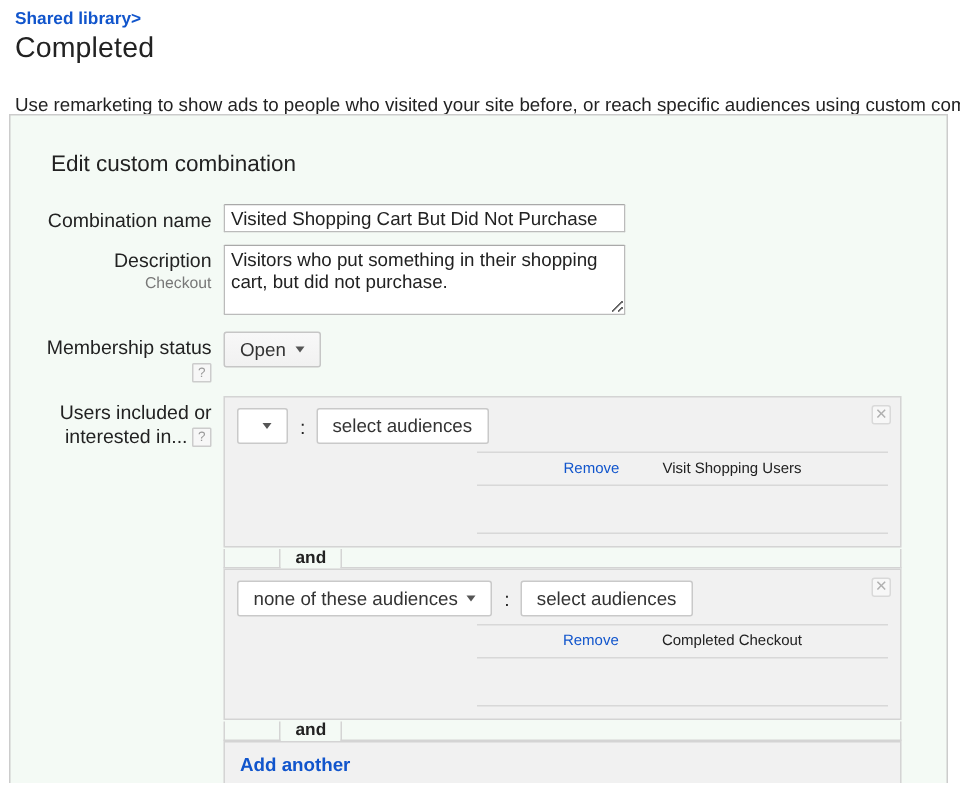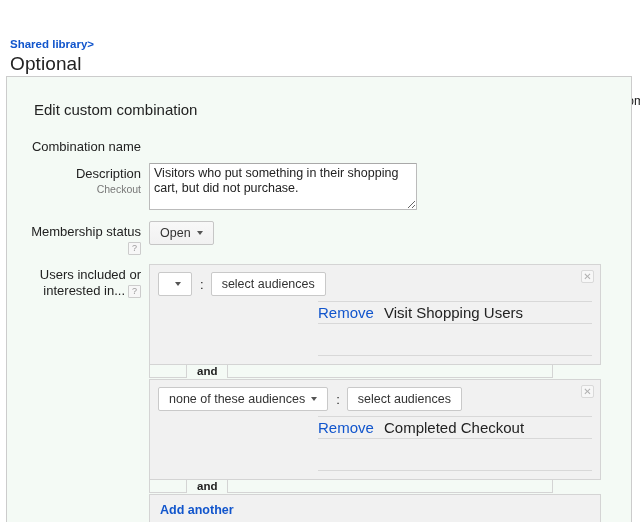--- a/index.html
+++ b/index.html
@@ -13,21 +13,20 @@
     font-family: "Liberation Sans", sans-serif;
     font-size: 13px;
     color: #222222;
     overflow: hidden;
     position: relative;
   }
 
   
   .page-head {
     padding: 6px 10px 0 10px;
-    margin-top: 31px;
   }
   .breadcrumb {
     font-size: 11.5px;
     font-weight: bold;
     color: #1155cc;
     line-height: 14px;
     white-space: nowrap;
   }
   .breadcrumb a {
     color: #1155cc;
@@ -230,41 +229,43 @@
   .aud-list {
     margin-left: 160px;
     margin-top: 5px;
     border-top: 1px solid #d8d8d8;
   }
   .aud-row {
     display: flex;
     align-items: center;
     height: 21px;
     border-bottom: 1px solid #d8d8d8;
-    font-size: 15px;
+    font-size: 10px;
+    justify-content: center;
   }
   .aud-remove {
     width: 66px;
     color: #1155cc;
     text-decoration: none;
     cursor: pointer;
   }
   .aud-name {
     color: #222222;
   }
   .aud-filler {
     height: 31px;
     border-bottom: 1px solid #d8d8d8;
   }
 
   
   .and-row {
     display: flex;
+    align-items: center;
     height: 14px;
-    width: 404px;
+    width: 452px;
   }
   .and-stub-left {
     width: 38px;
     height: 13px;
     box-sizing: border-box;
     border: 1px solid #d4d4d4;
     border-top: none;
     background: #f4faf5;
   }
   .and-text {
@@ -298,36 +299,39 @@
     cursor: pointer;
   }
 </style>
 </head>
 <body>
 
 <div class="page-head">
   <div class="breadcrumb">
     <a href="#">Shared library</a><span class="crumb-sep">&gt;</span>
   </div>
-  <div class="page-title">Optional</div>
+  <div class="page-title">Completed</div>
 </div>
 
 <div class="intro">
   <span>Use remarketing to show ads to people who visited your site before, or reach specific audiences using custom combinations.</span>
   
 </div>
 
 <div class="card">
 
   <div class="card-title">Edit custom combination</div>
 
   <div class="form">
 
     <div class="row">
       <div class="row-label">Combination name</div>
+      <div class="row-field">
+        <input class="text-input" type="text" value="Visited Shopping Cart But Did Not Purchase" style="">
+      </div>
     </div>
 
     <div class="row">
       <div class="row-label">
         <span class="label-inline">Description</span>
         <span class="sub">Checkout</span>
       </div>
       <div class="row-field">
         <textarea class="text-area" style="">Visitors who put something in their shopping cart, but did not purchase.</textarea>
       </div>

